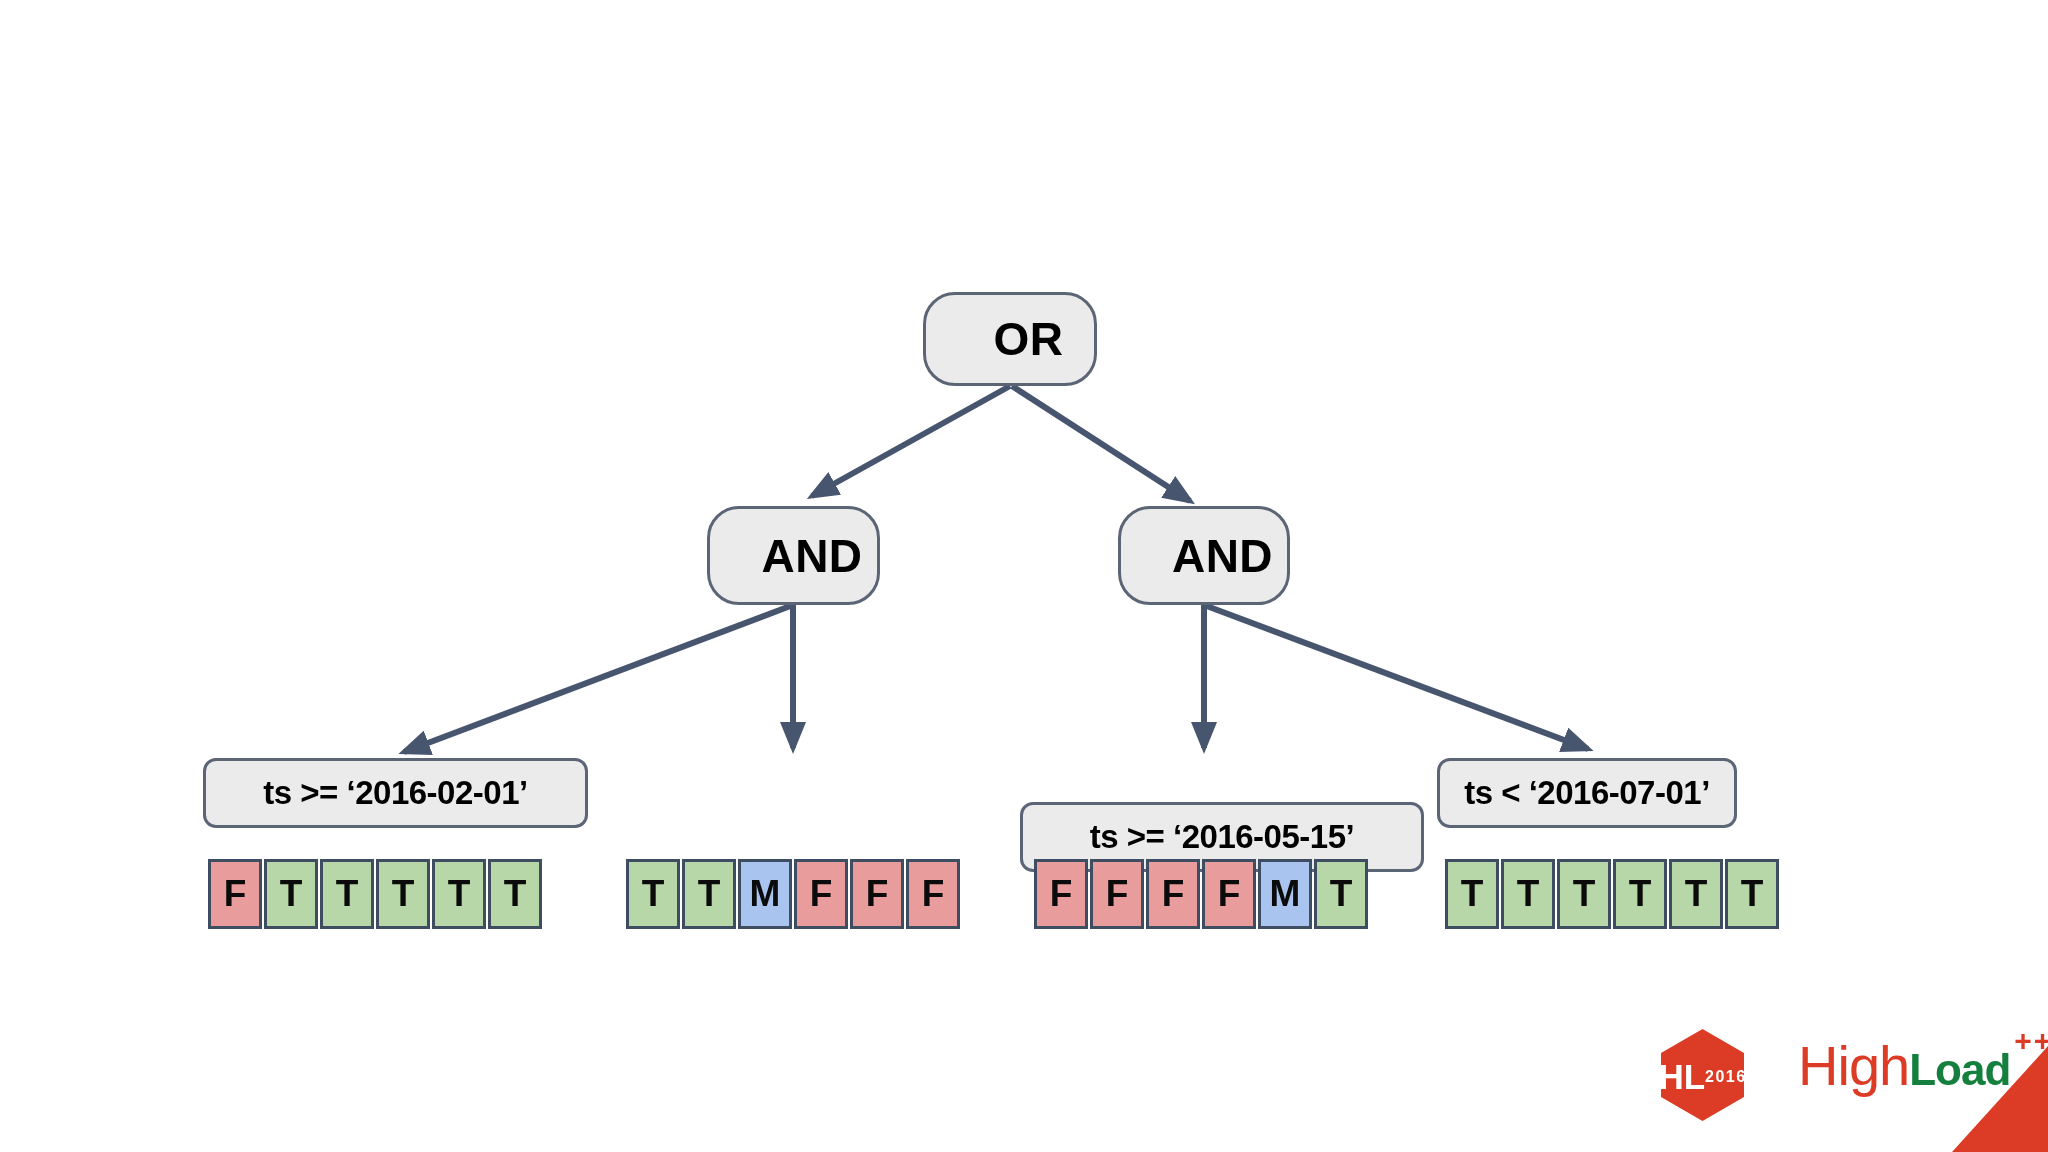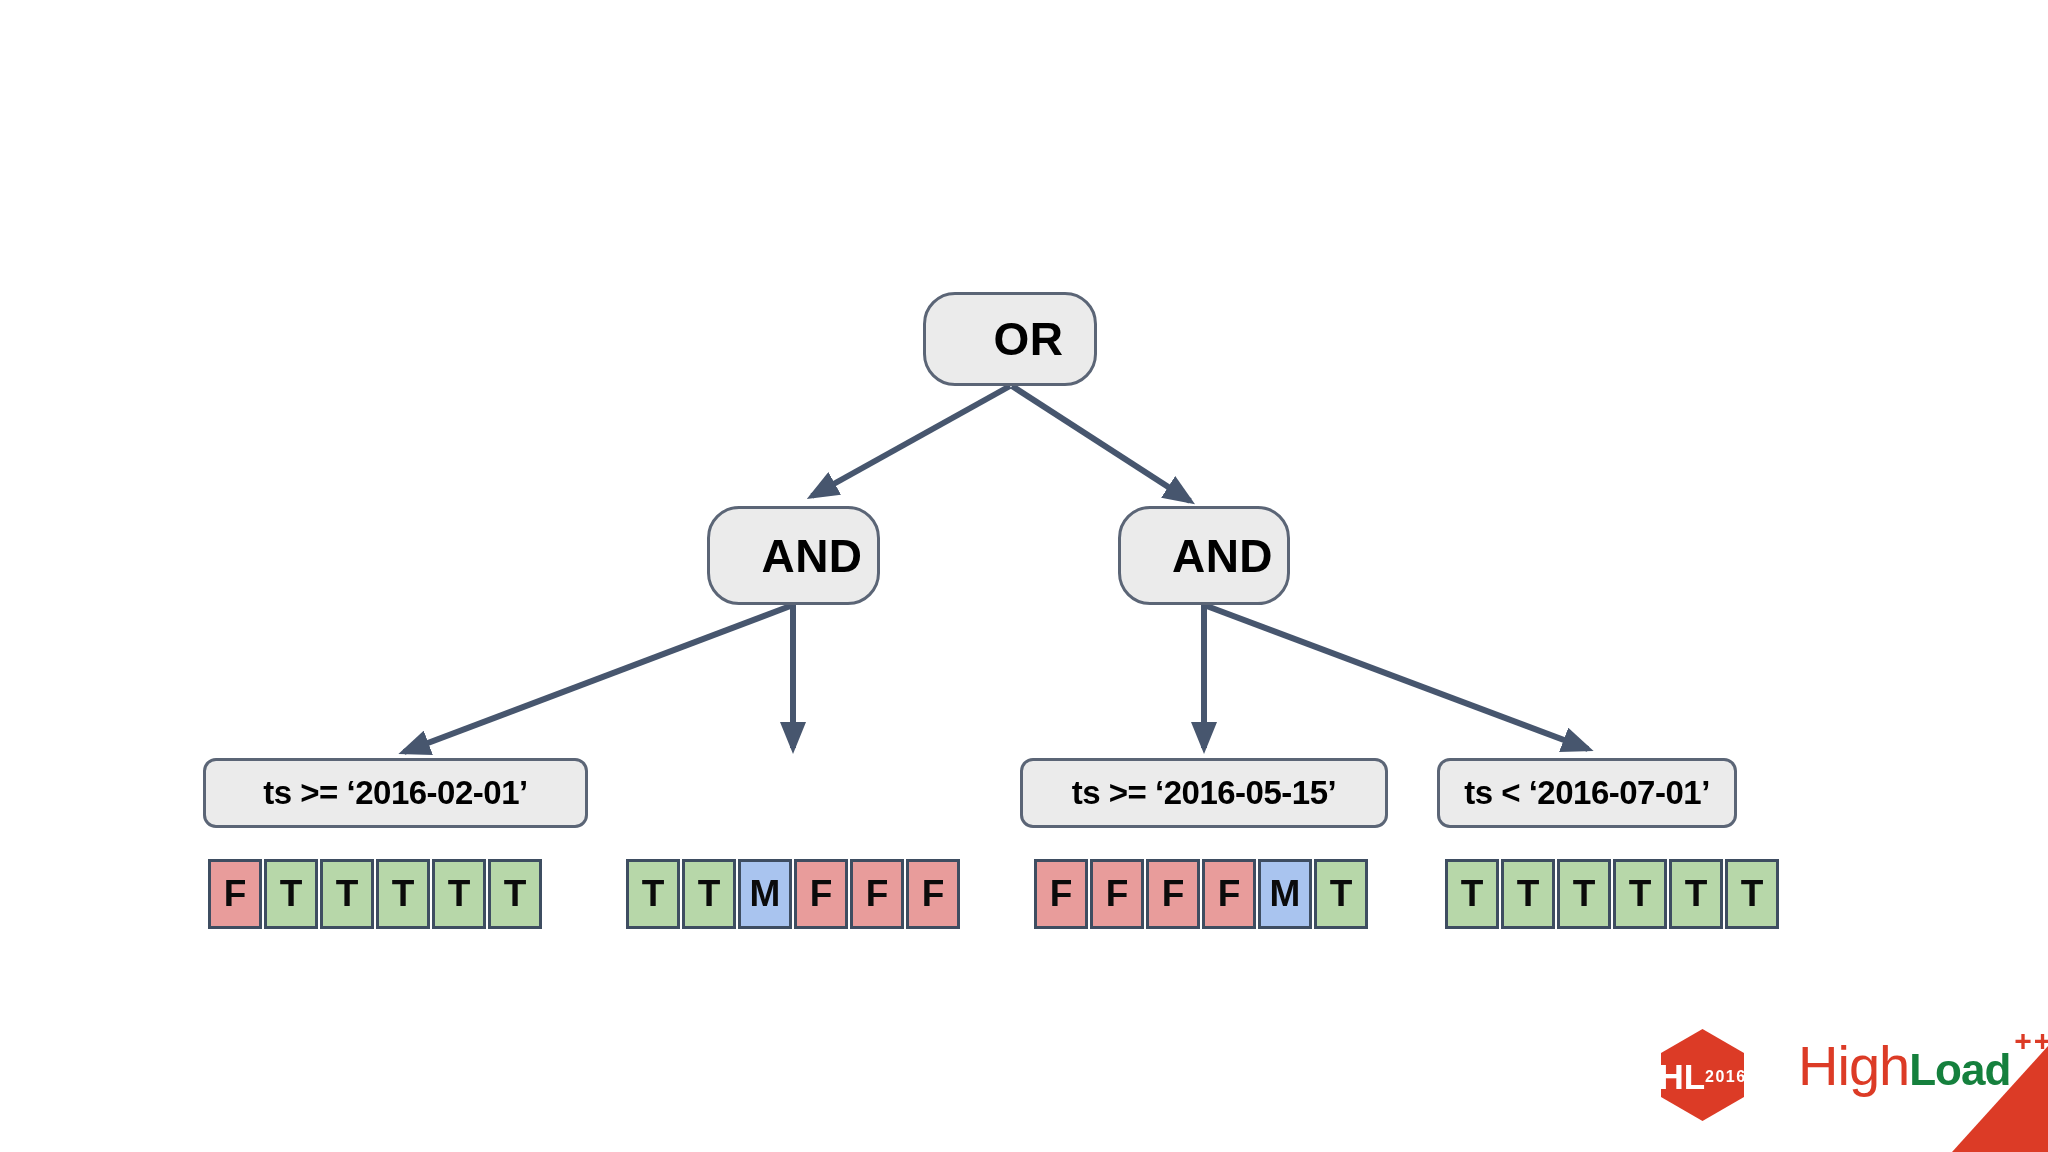--- a/index.html
+++ b/index.html
@@ -75,21 +75,21 @@
     <line class="edge" x1="1204" y1="605" x2="1588" y2="749" marker-end="url(#ah)"></line>
   </svg>
 
   <div class="node op" style="left:923px; top:292px; width:174px; height:94px;">OR</div>
 
   <div class="node op" style="left:707px; top:506px; width:173px; height:99px;">AND</div>
 
   <div class="node op" style="left:1118px; top:506px; width:172px; height:99px;">AND</div>
 
   <div class="node cond" style="left:183px; top:758px; width:385px; height:70px;margin-left:20px;">ts &gt;= ‘2016-02-01’</div>
-  <div class="node cond" style="left:1020px; top:758px; width:368px; height:70px;">ts &gt;= ‘2016-05-15’</div>
+  <div class="node cond" style="left:1020px; top:802px; width:404px; height:70px;">ts &gt;= ‘2016-05-15’</div>
   <div class="node cond" style="left:1437px; top:758px; width:300px; height:70px;">ts &lt; ‘2016-07-01’</div>
 
   <div class="truth-row" style="left:208px; top:859px;">
     <div class="cell cell-F">F</div>
     <div class="cell cell-T">T</div>
     <div class="cell cell-T">T</div>
     <div class="cell cell-T">T</div>
     <div class="cell cell-T">T</div>
     <div class="cell cell-T">T</div>
   </div>

